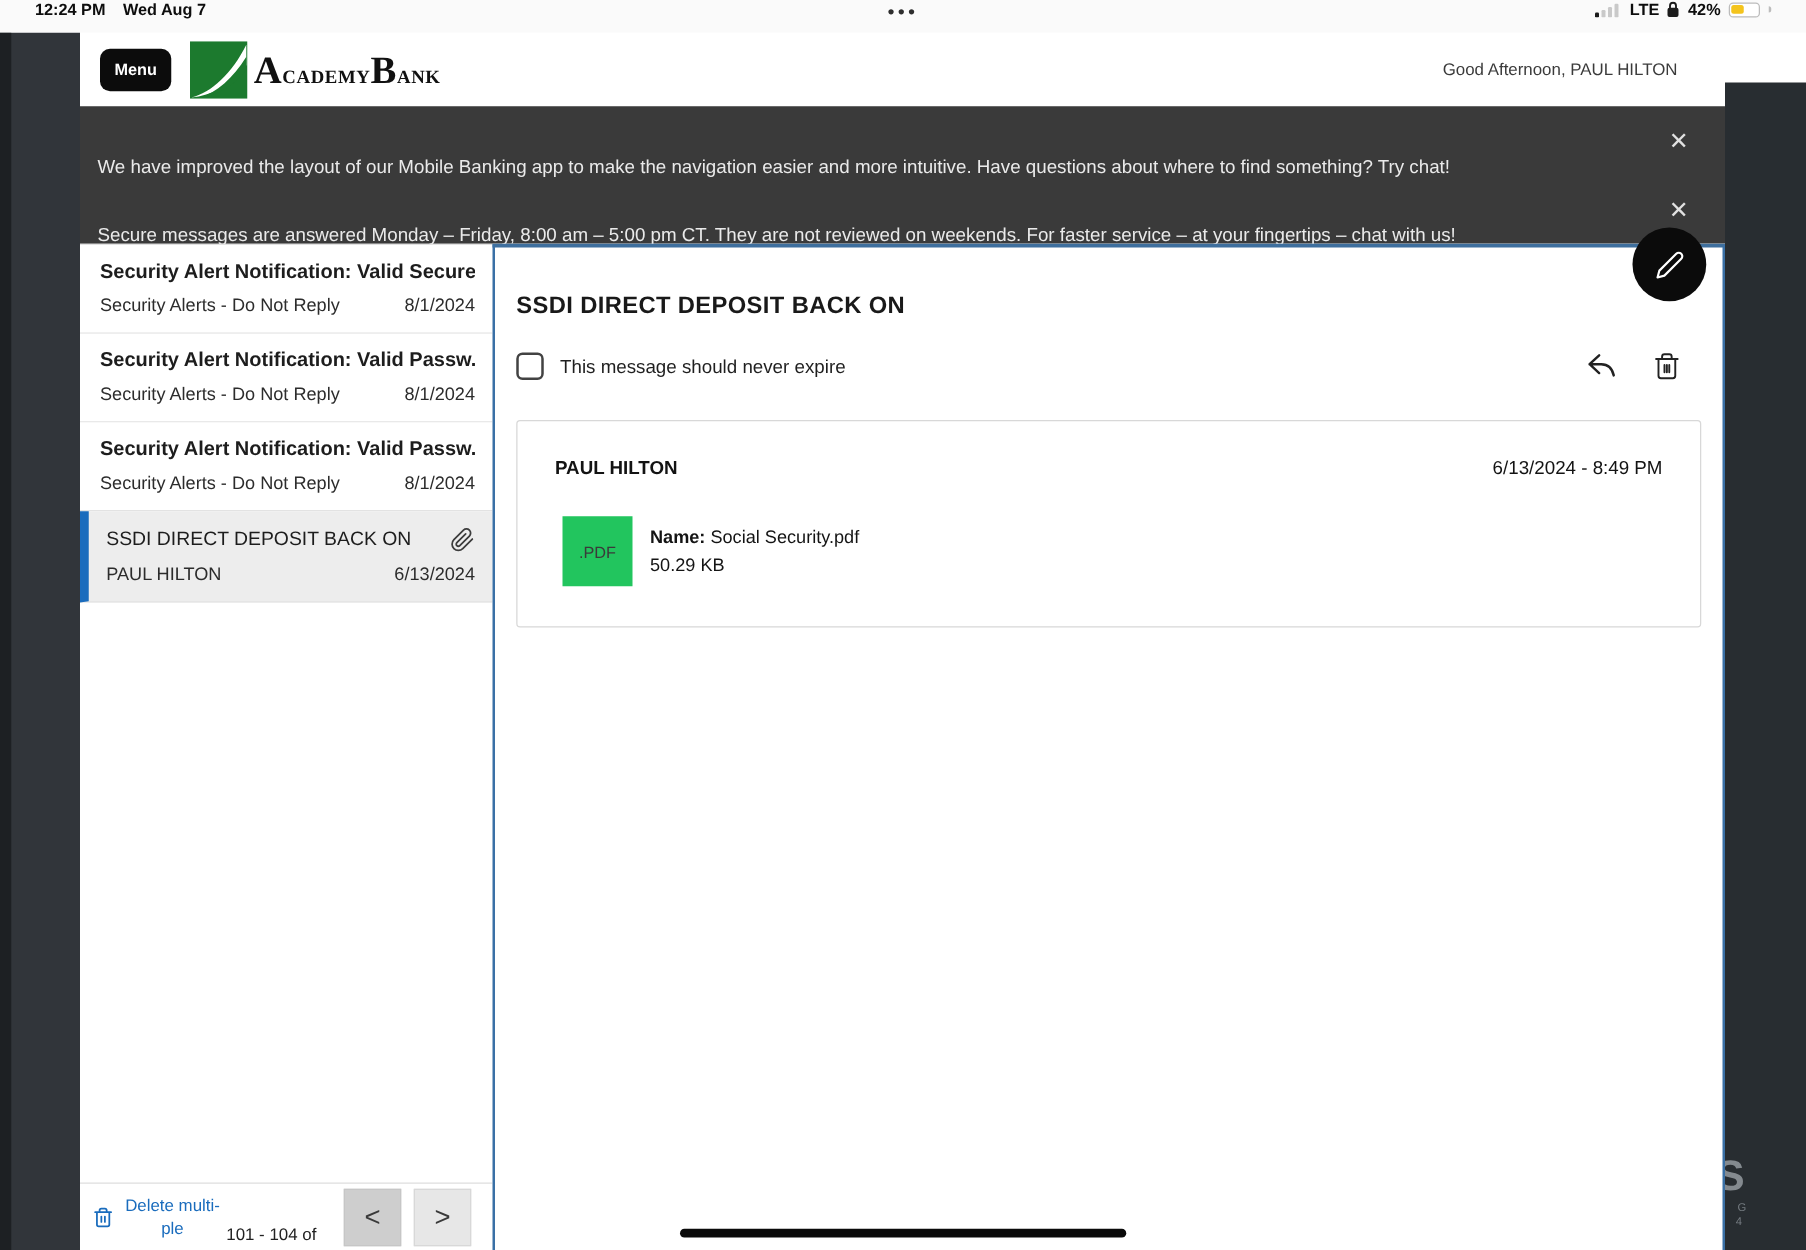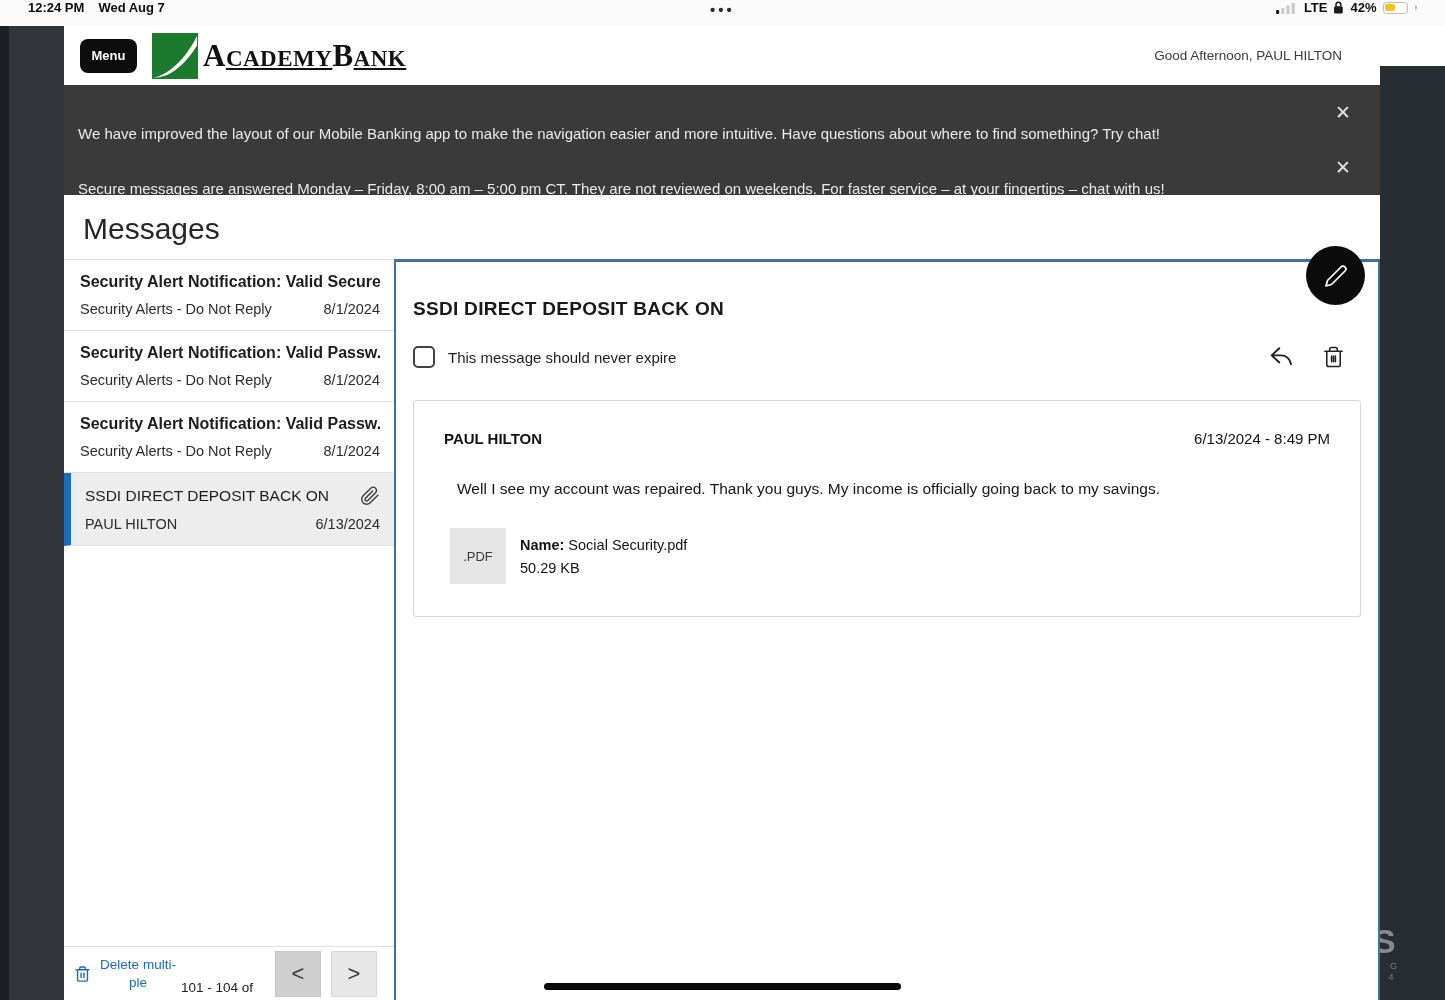--- a/index.html
+++ b/index.html
@@ -30,21 +30,21 @@
   .app { position:absolute; top:26px; left:64px; width:1316px; height:974px; background:#fff;
     display:flex; flex-direction:column; z-index:2; }
 
   
   .app-header { height:59px; display:flex; align-items:center; padding:0 38px 0 16px; background:#fff; flex:0 0 auto; }
   .menu-btn { width:57px; height:34px; background:#0c0c0c; color:#ffffff; border:none; border-radius:8px;
     font-size:13px; font-weight:bold; font-family:inherit; }
   .logo { display:flex; align-items:center; margin-left:15px; gap:5px; }
   .logo-text { font-family:"Liberation Serif",serif; font-weight:bold; color:#111; letter-spacing:.5px;
     display:flex; align-items:baseline; }
-  .lg { font-size:31px; } .sm { font-size:23px;text-decoration:underline; }
+  .lg { font-size:31px; } .sm { font-size:15px; }
   .greeting { margin-left:auto; font-size:13.5px; color:#3b3b3b; }
 
   
   .banners { background:#3a3a3a; flex:0 0 auto; }
   .banner { height:55px; display:flex; align-items:center; padding:0 14px; }
   .banner-text { flex:1; font-size:15px; color:#eaeaea;margin-top:42px; }
   .banner-close { width:46px; text-align:center; font-size:19px; color:#e2e2e2; background:none; border:none;
     font-family:inherit; cursor:pointer; }
 
   
@@ -81,21 +81,21 @@
   .checkbox { width:22px; height:22px; border:2px solid #424242; border-radius:5px; background:#fff; cursor:pointer; }
   .expire-label { margin-left:13px; font-size:15px; color:#1f1f1f; }
   .ctrl-icons { margin-left:auto; display:flex; align-items:center; gap:27px; padding-right:16px; }
   .icon-btn { background:none; border:none; cursor:pointer; display:flex; }
 
   .msg-card { margin-top:31px; border:1px solid #d8d8d8; border-radius:3px; padding:29px 30px 32px; background:#fff; }
   .msg-head { display:flex; justify-content:space-between; font-size:15px; color:#131313; }
   .msg-sender { font-weight:bold; }
   .msg-body { margin:33px 0 0 13px; font-size:15.5px; color:#161616; }
   .attachment { margin-top:30px; margin-left:6px; display:flex; align-items:center; gap:14px; cursor:pointer; }
-  .pdf-chip { width:56px; height:56px; background:#e5e5e5; display:flex; align-items:center; justify-content:center;
+  .pdf-chip { width:56px; height:56px; background:#22c55e; display:flex; align-items:center; justify-content:center;
     font-size:13px; color:#3a3a3a; }
   .att-meta { font-size:14.5px; color:#141414; }
   .att-name-label { font-weight:bold; }
   .att-size { margin-top:7px; }
 
   .fab { position:absolute; top:-16px; right:13px; width:59px; height:59px; border-radius:50%;
     background:#0b0b0b; border:none; display:flex; align-items:center; justify-content:center; cursor:pointer; z-index:5; }
 
   
   .home-indicator { position:absolute; left:544px; top:983px; width:357px; height:7px; border-radius:4px;
@@ -164,21 +164,20 @@
       <div class="banner-text">We have improved the layout of our Mobile Banking app to make the navigation easier and more intuitive. Have questions about where to find something? Try chat!</div>
       <button class="banner-close">✕</button>
     </div>
     <div class="banner">
       <div class="banner-text">Secure messages are answered Monday – Friday, 8:00 am – 5:00 pm CT. They are not reviewed on weekends. For faster service – at your fingertips – chat with us!</div>
       <button class="banner-close">✕</button>
     </div>
   </div>
 
   <div class="messages">
-    <h1 class="messages-title">Messages</h1>
 
     <div class="messages-body">
 
       <div class="sidebar">
         <div class="list">
 
           <div class="list-item">
             <div class="li-title">Security Alert Notification: Valid Secure...</div>
             <div class="li-sub">
               <span>Security Alerts - Do Not Reply</span>
@@ -257,21 +256,20 @@
               </svg>
             </button>
           </span>
         </div>
 
         <div class="msg-card">
           <div class="msg-head">
             <span class="msg-sender">PAUL HILTON</span>
             <span>6/13/2024 - 8:49 PM</span>
           </div>
-          <div class="msg-body">Well I see my account was repaired. Thank you guys. My income is officially going back to my savings.</div>
           <div class="attachment">
             <div class="pdf-chip">.PDF</div>
             <div class="att-meta">
               <div><span class="att-name-label">Name:</span><span> Social Security.pdf</span></div>
               <div class="att-size">50.29 KB</div>
             </div>
           </div>
         </div>
       </div>
 

